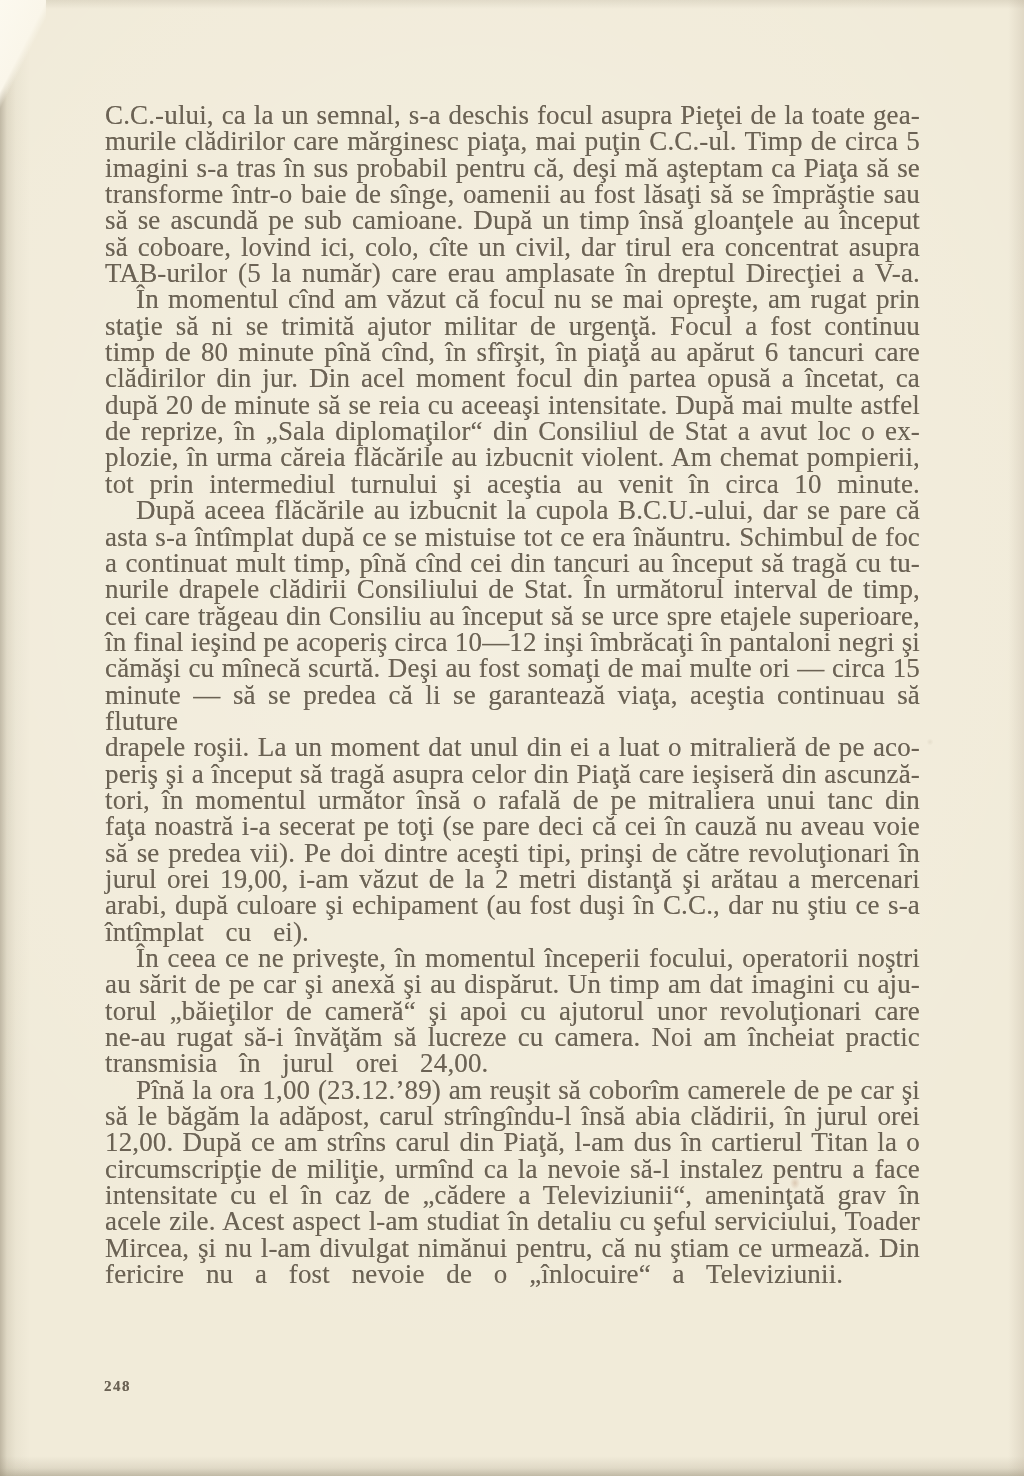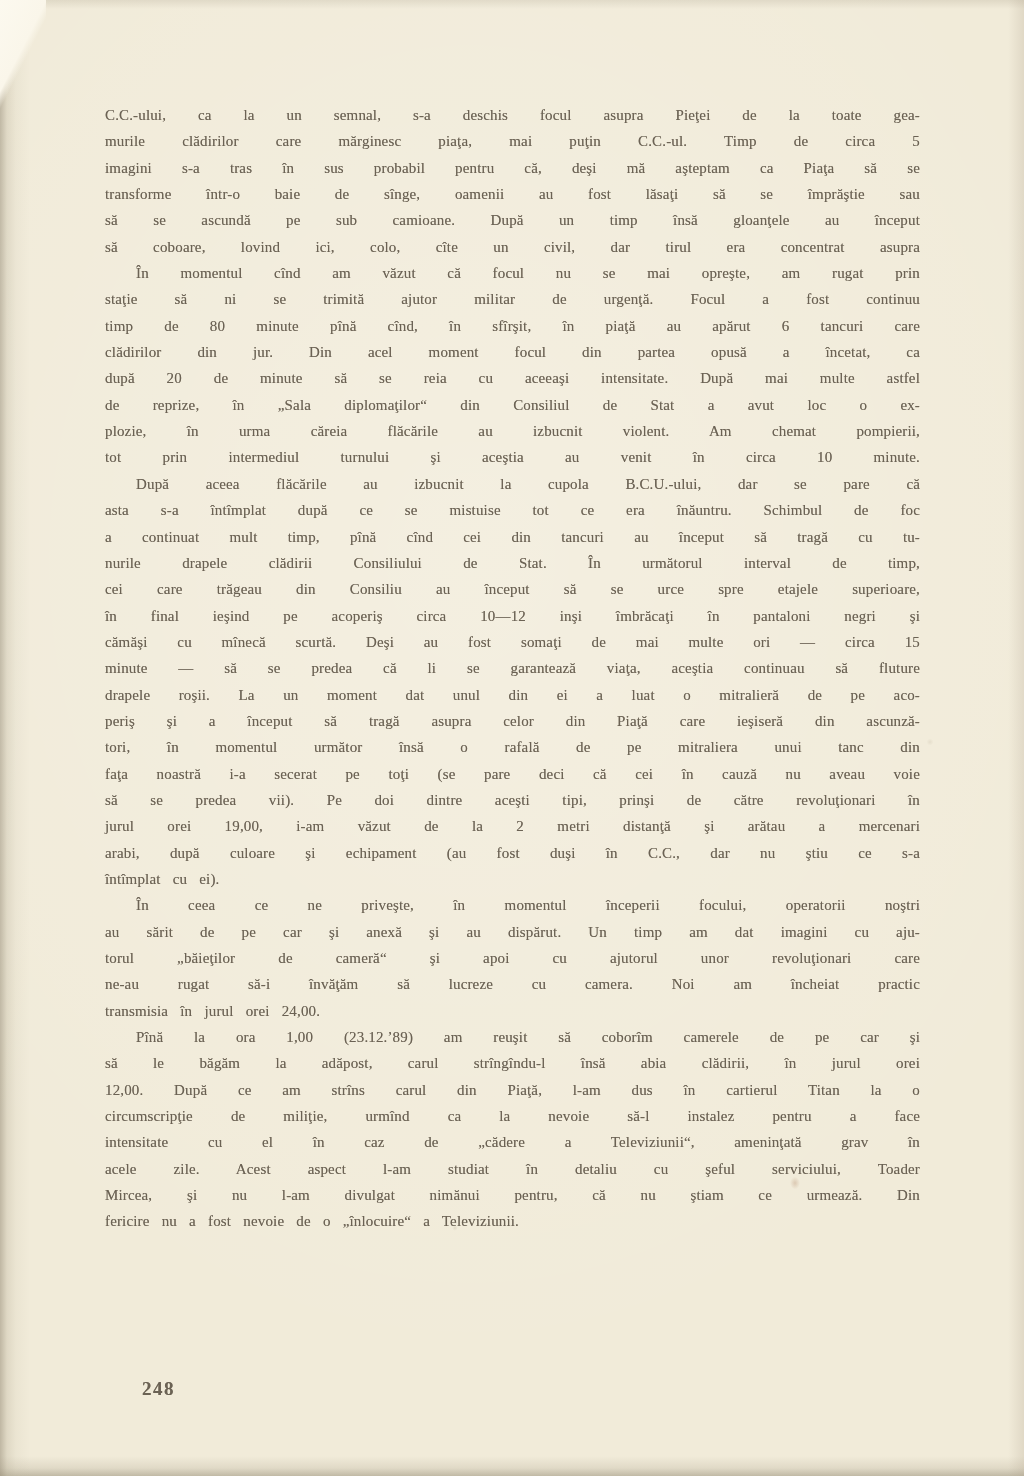--- a/index.html
+++ b/index.html
@@ -30,61 +30,61 @@
     top: 0; left: 0;
     width: 46px; height: 128px;
     background: linear-gradient(117deg, #fcf9ef 0%, #faf6ea 42%, rgba(250,246,234,0) 50%);
     pointer-events: none;
   }
   .text-block {
     position: absolute;
     top: 102px;
     left: 105px;
     width: 815px;
-    font-size: 15px;
+    font-size: 27px;
     line-height: 26.35px;
     letter-spacing: 0.15px;
     text-shadow: 0 0 0.5px rgba(107,98,84,0.55);
   }
   .line {
     text-align: justify;
     text-align-last: justify;
     text-justify: inter-word;
     white-space: normal;
   }
   .line.indent { text-indent: 31px; }
   .line.short {
     text-align: left;
     text-align-last: left;
     word-spacing: 0.55em;
   }
   .folio {
     position: absolute;
     top: 1378px;
     left: 104px;
-    font-size: 19px;
+    font-size: 15px;
     font-weight: 600;
     letter-spacing: 1.5px;
     color: var(--ink, #6b6254);
     text-shadow: 0 0 0.5px rgba(107,98,84,0.6);
-    margin-left: 38px;
   }
 </style>
 </head>
 <body>
 
 <div class="page">
   <div class="corner-curl"></div>
   <div class="text-block">
       <div class="line">C.C.-ului, ca la un semnal, s-a deschis focul asupra Pieţei de la toate gea-</div>
       <div class="line">murile clădirilor care mărginesc piaţa, mai puţin C.C.-ul. Timp de circa 5</div>
       <div class="line">imagini s-a tras în sus probabil pentru că, deşi mă aşteptam ca Piaţa să se</div>
       <div class="line">transforme într-o baie de sînge, oamenii au fost lăsaţi să se împrăştie sau</div>
       <div class="line">să se ascundă pe sub camioane. După un timp însă gloanţele au început</div>
       <div class="line">să coboare, lovind ici, colo, cîte un civil, dar tirul era concentrat asupra</div>
+      <div class="line">TAB-urilor (5 la număr) care erau amplasate în dreptul Direcţiei a V-a.</div>
       <div class="line indent">În momentul cînd am văzut că focul nu se mai opreşte, am rugat prin</div>
       <div class="line">staţie să ni se trimită ajutor militar de urgenţă. Focul a fost continuu</div>
       <div class="line">timp de 80 minute pînă cînd, în sfîrşit, în piaţă au apărut 6 tancuri care</div>
       <div class="line">clădirilor din jur. Din acel moment focul din partea opusă a încetat, ca</div>
       <div class="line">după 20 de minute să se reia cu aceeaşi intensitate. După mai multe astfel</div>
       <div class="line">de reprize, în „Sala diplomaţilor“ din Consiliul de Stat a avut loc o ex-</div>
       <div class="line">plozie, în urma căreia flăcările au izbucnit violent. Am chemat pompierii,</div>
       <div class="line">tot prin intermediul turnului şi aceştia au venit în circa 10 minute.</div>
       <div class="line indent">După aceea flăcările au izbucnit la cupola B.C.U.-ului, dar se pare că</div>
       <div class="line">asta s-a întîmplat după ce se mistuise tot ce era înăuntru. Schimbul de foc</div>

